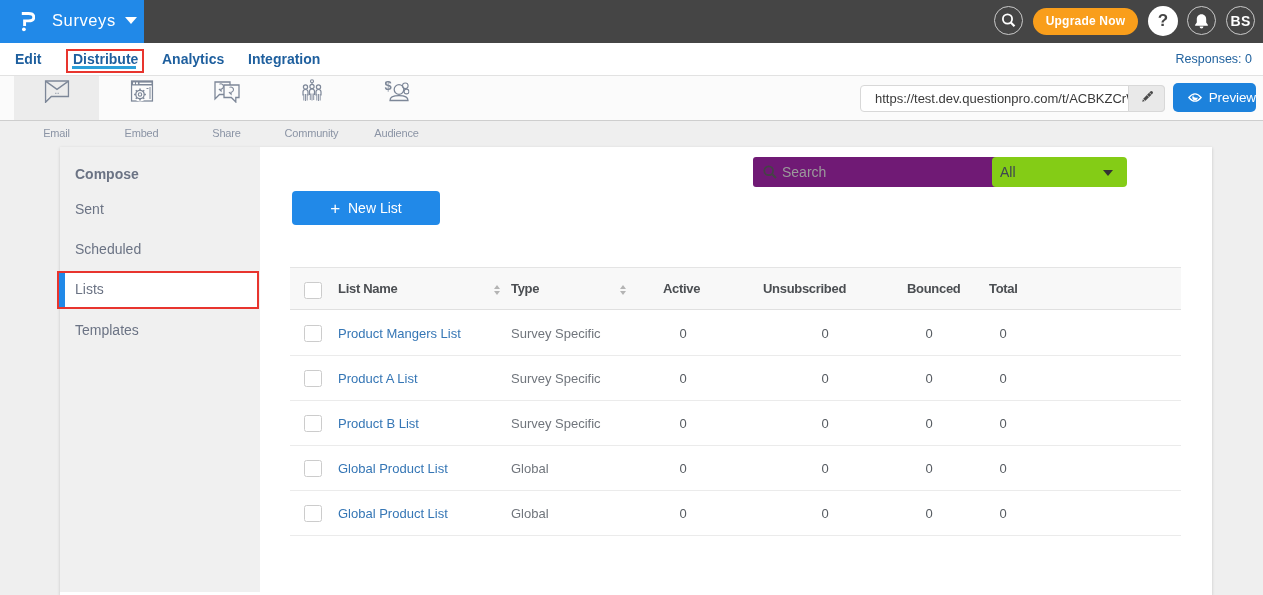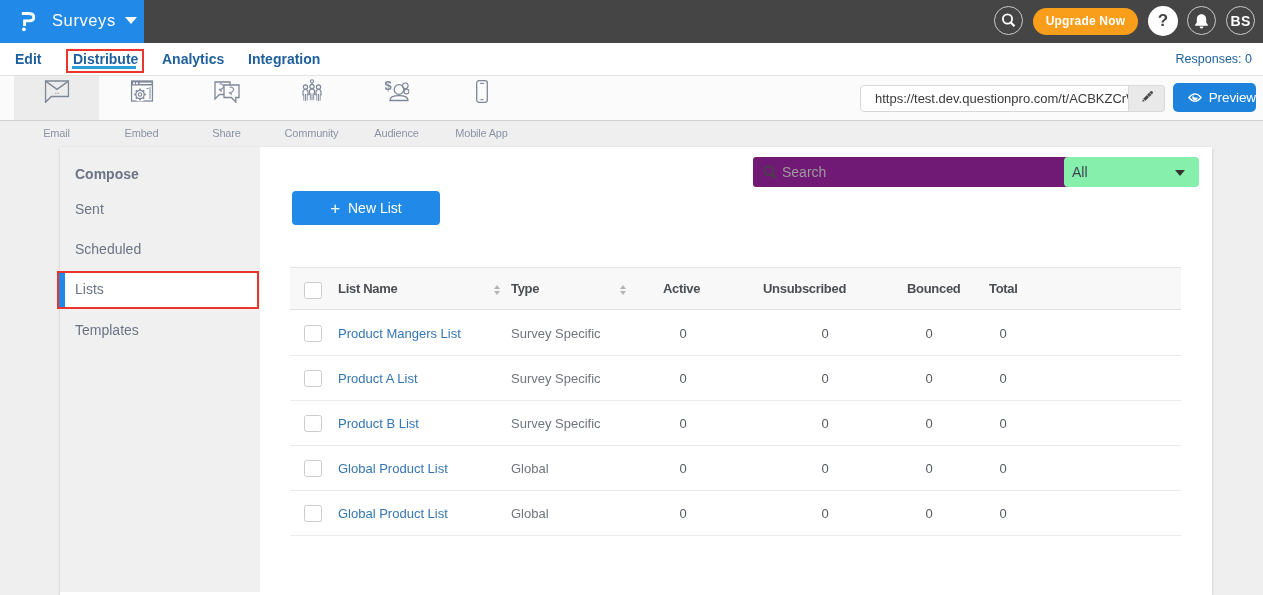--- a/index.html
+++ b/index.html
@@ -40,21 +40,21 @@
 
 .card { position:absolute; left:60px; top:147px; width:1152px; height:448px; background:#fff; box-shadow:0 1px 3px rgba(0,0,0,0.18); }
 .sidebar { position:absolute; left:0; top:0; width:200px; height:445px; background:#f0f0f0; }
 .sitem { position:absolute; left:15px; font-size:14px; color:#6b7384; }
 .sel-item { position:absolute; left:-3px; top:124px; width:201.5px; height:38px; background:#fff; border:2px solid #e8352e; }
 .sel-bar { position:absolute; left:-1px; top:126px; width:5.5px; height:34px; background:#2189e8; }
 
 
 .search { position:absolute; left:693px; top:10px; width:320px; height:30px; background:#701a75; border-radius:3px; }
 .search .ph { position:absolute; left:29px; top:7px; font-size:14px; color:#9b9b9b; }
-.alldd { position:absolute; left:1004px; top:10px; width:135px; height:30px; background:#86efac; border-radius:4px; }
+.alldd { position:absolute; left:932px; top:10px; width:135px; height:30px; background:#84cc16; border-radius:4px; }
 .alldd .t { position:absolute; left:8px; top:7px; font-size:14px; color:#3e4651; }
 .alldd .c { position:absolute; right:14px; top:13px; width:0; height:0; border-left:5px solid transparent; border-right:5px solid transparent; border-top:6px solid #333; }
 .newlist { position:absolute; left:232px; top:44px; width:148px; height:34px; background:#2189e8; border-radius:4px; color:#fff; font-size:14px; text-align:center; line-height:34px; }
 
 
 .thead { position:absolute; left:230px; top:120px; width:891px; height:43px; background:#f8f8f8; border-top:1px solid #e4e4e4; border-bottom:1px solid #e0e0e0; }
 .trow { position:absolute; left:230px; width:891px; height:45px; border-bottom:1px solid #ebebeb; }
 .cb { position:absolute; left:14px; width:18px; height:17px; background:#fff; border:1px solid #cccccc; border-radius:2.5px; }
 .hcell { position:absolute; font-size:13px; font-weight:bold; color:#4b4e52; letter-spacing:-0.3px; }
 .lname { position:absolute; left:48px; font-size:13px; color:#3576b5; }
@@ -178,28 +178,20 @@
   <div class="titem" style="left:354px;">
     <svg width="25" height="24" viewBox="0 0 25 24" style="top:3px;" fill="none" stroke="#7d8798">
         <text x="0" y="11" font-size="13" font-weight="bold" fill="#7d8798" stroke="none" font-family="Liberation Sans">$</text>
         <circle cx="14.5" cy="10.5" r="4.8" stroke-width="1.3"></circle>
         <circle cx="20.8" cy="6.8" r="2.8" stroke-width="1.1"></circle>
         <circle cx="22" cy="12.5" r="2.4" stroke-width="1.1"></circle>
         <path d="M5.5 21.5 q0-4.8 9-4.8 q9 0 9 4.8 z" stroke-width="1.3"></path>
       </svg>
     <div class="lbl">Audience</div>
   </div>
-  <div class="titem" style="left:439px;">
-    <svg width="12" height="23" viewBox="0 0 12 23" style="top:4px;">
-        <rect x="0.7" y="0.7" width="10.6" height="21.6" rx="2.2" fill="none" stroke="#7d8798" stroke-width="1.3"></rect>
-        <line x1="4" y1="3.4" x2="8" y2="3.4" stroke="#7d8798" stroke-width="1.1"></line>
-        <line x1="4.5" y1="19.6" x2="7.5" y2="19.6" stroke="#7d8798" stroke-width="1.1"></line>
-      </svg>
-    <div class="lbl">Mobile App</div>
-  </div>
   <div class="urlbox">https://test.dev.questionpro.com/t/ACBKZCrW</div>
   <div class="urlpen">
     <svg width="13" height="13" viewBox="0 0 13 13" style="margin:4px 0 0 12px;">
         <path d="M1.2 11.8 l0.8 -2.9 L9.3 1.6 a1.55 1.55 0 0 1 2.2 2.2 L4.2 11 z" fill="#4a4a4a"></path>
         <line x1="8.3" y1="2.6" x2="10.5" y2="4.8" stroke="#fbfbfb" stroke-width="0.7"></line>
         <line x1="2" y1="8.9" x2="4.2" y2="11.1" stroke="#fbfbfb" stroke-width="0.7"></line>
         <line x1="6" y1="4.9" x2="8.2" y2="7.1" stroke="#fbfbfb" stroke-width="0.5"></line>
       </svg>
   </div>
   <div class="preview">

